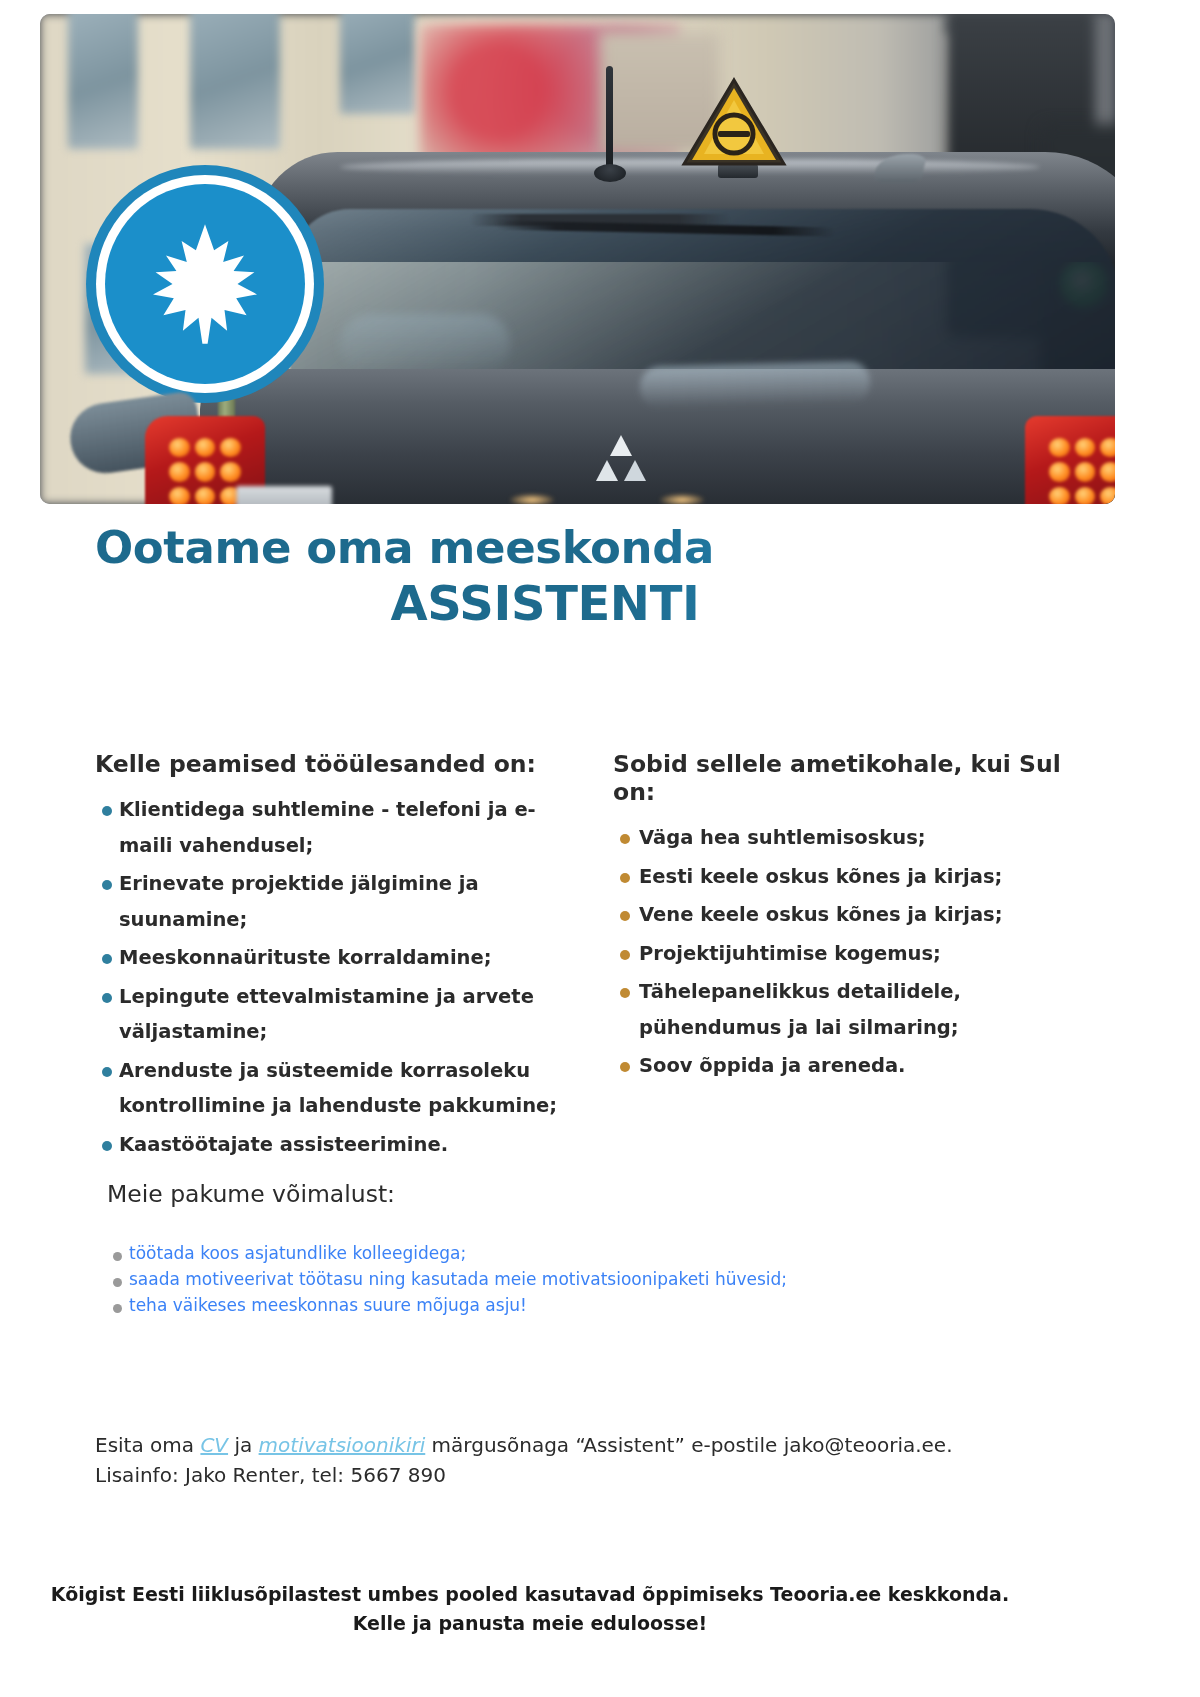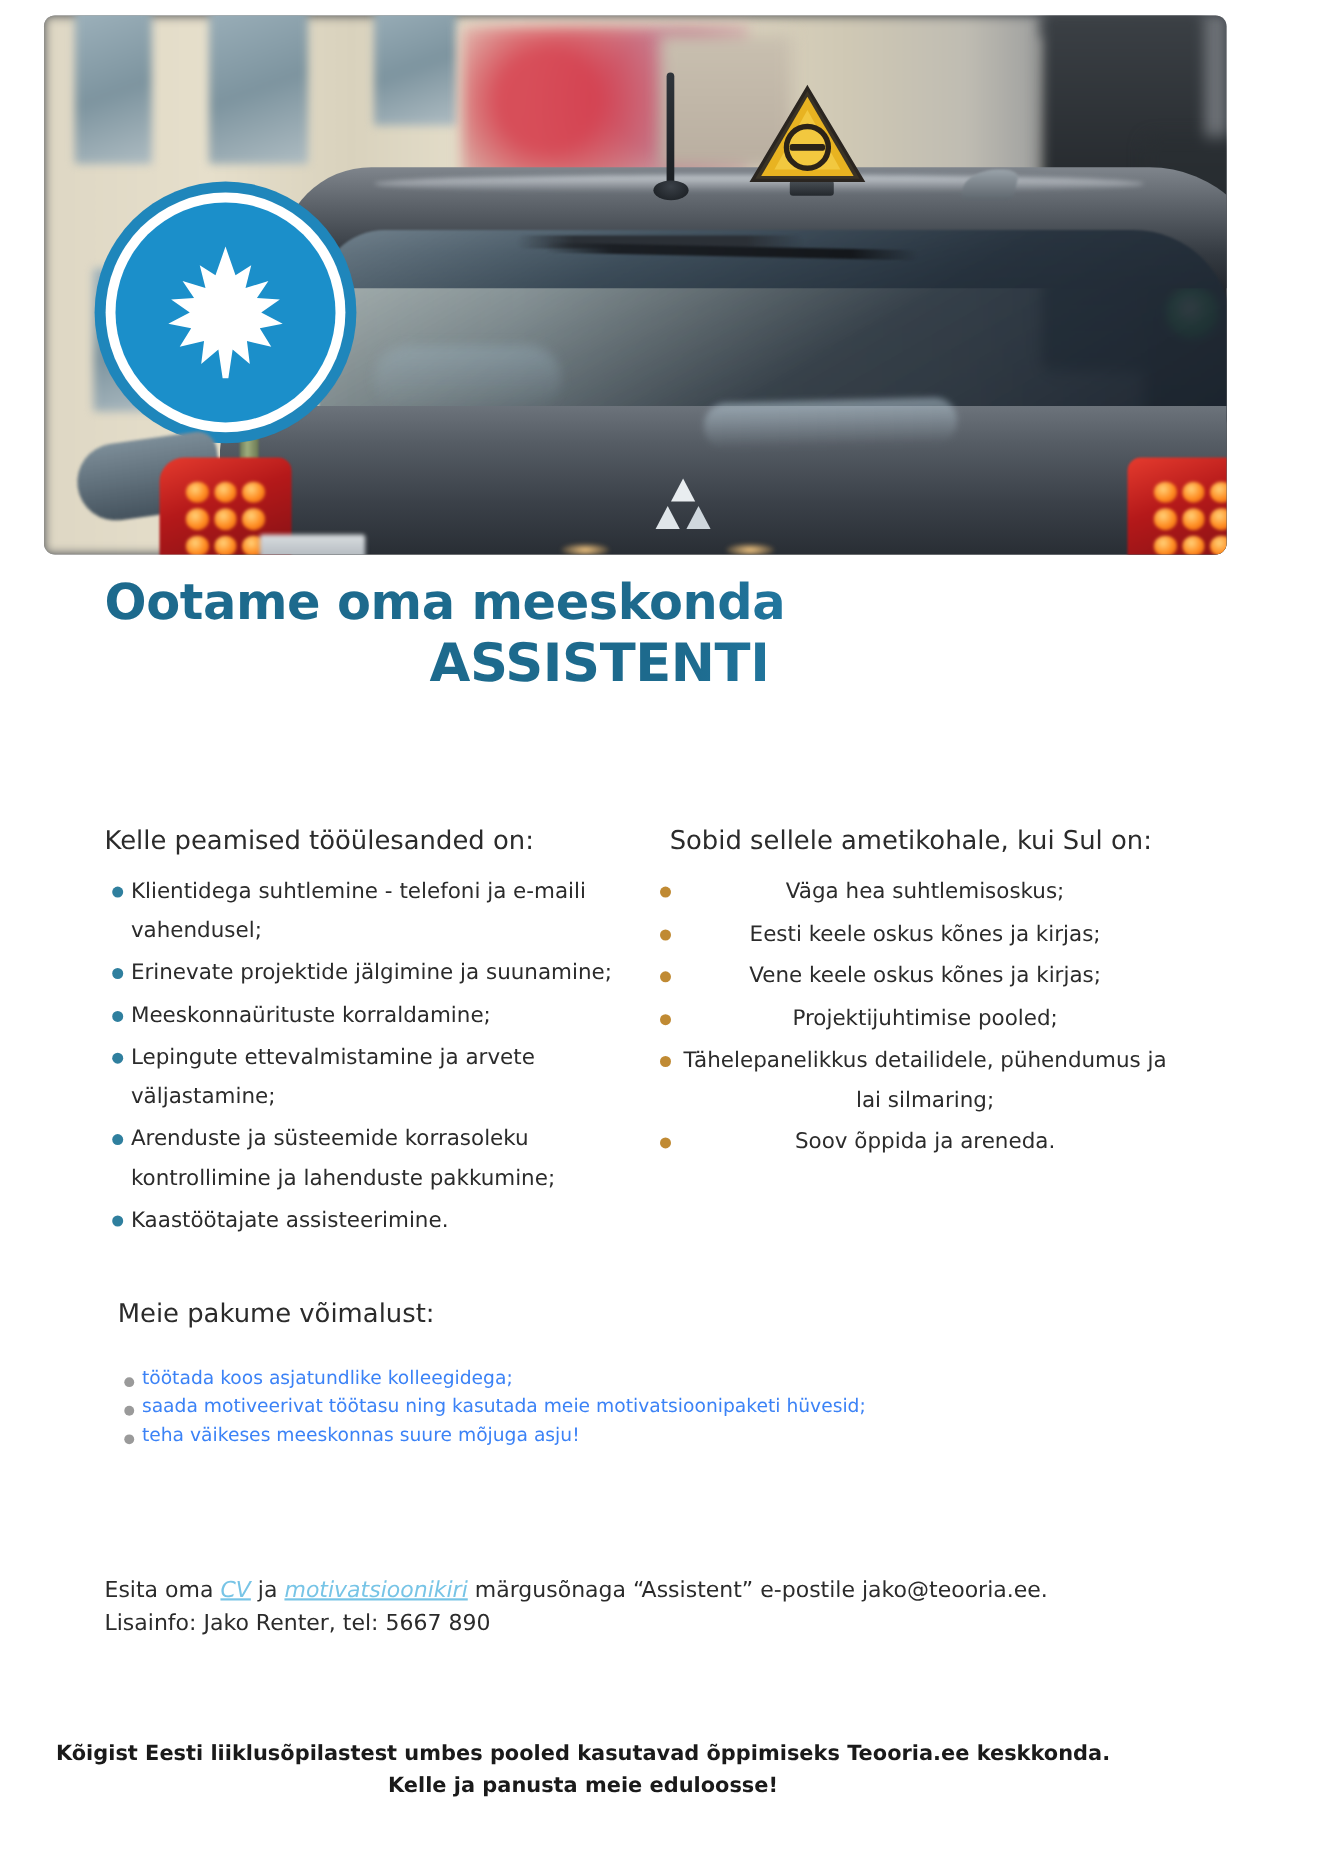--- a/index.html
+++ b/index.html
@@ -339,24 +339,25 @@
   .head-1 { font-size: 45px; }
   .head-2 { font-size: 48px; margin-top: 6px; text-align: center; }
 
   
   .cols {
     position: absolute;
     left: 95px;
     top: 750px;
     width: 1010px;
     display: flex;
-    gap: 28px;
+    gap: 48px;
+    font-weight: bold;
   }
   .col { width: 470px; }
-  .col-right { width: 470px; text-align: center; }
+  .col-right { width: 470px; }
 
   .col-title {
     font-size: 23.5px;
     color: #2b2b2b;
     margin-bottom: 14px;
     line-height: 1.2;
   }
   .bullet-list { list-style: none; }
   .bullet-list li {
     position: relative;
@@ -552,21 +553,21 @@
         <li>Kaastöötajate assisteerimine.</li>
       </ul>
     </div>
 
     <div class="col col-right">
       <div class="col-title">Sobid sellele ametikohale, kui Sul on:</div>
       <ul class="bullet-list">
         <li>Väga hea suhtlemisoskus;</li>
         <li>Eesti keele oskus kõnes ja kirjas;</li>
         <li>Vene keele oskus kõnes ja kirjas;</li>
-        <li>Projektijuhtimise pooled;</li>
+        <li>Projektijuhtimise kogemus;</li>
         <li>Tähelepanelikkus detailidele, pühendumus ja lai silmaring;</li>
         <li>Soov õppida ja areneda.</li>
       </ul>
     </div>
 
   </div>
 
   <div class="offers">
     <div class="offers-title">Meie pakume võimalust:</div>
     <ul class="offers-list">

